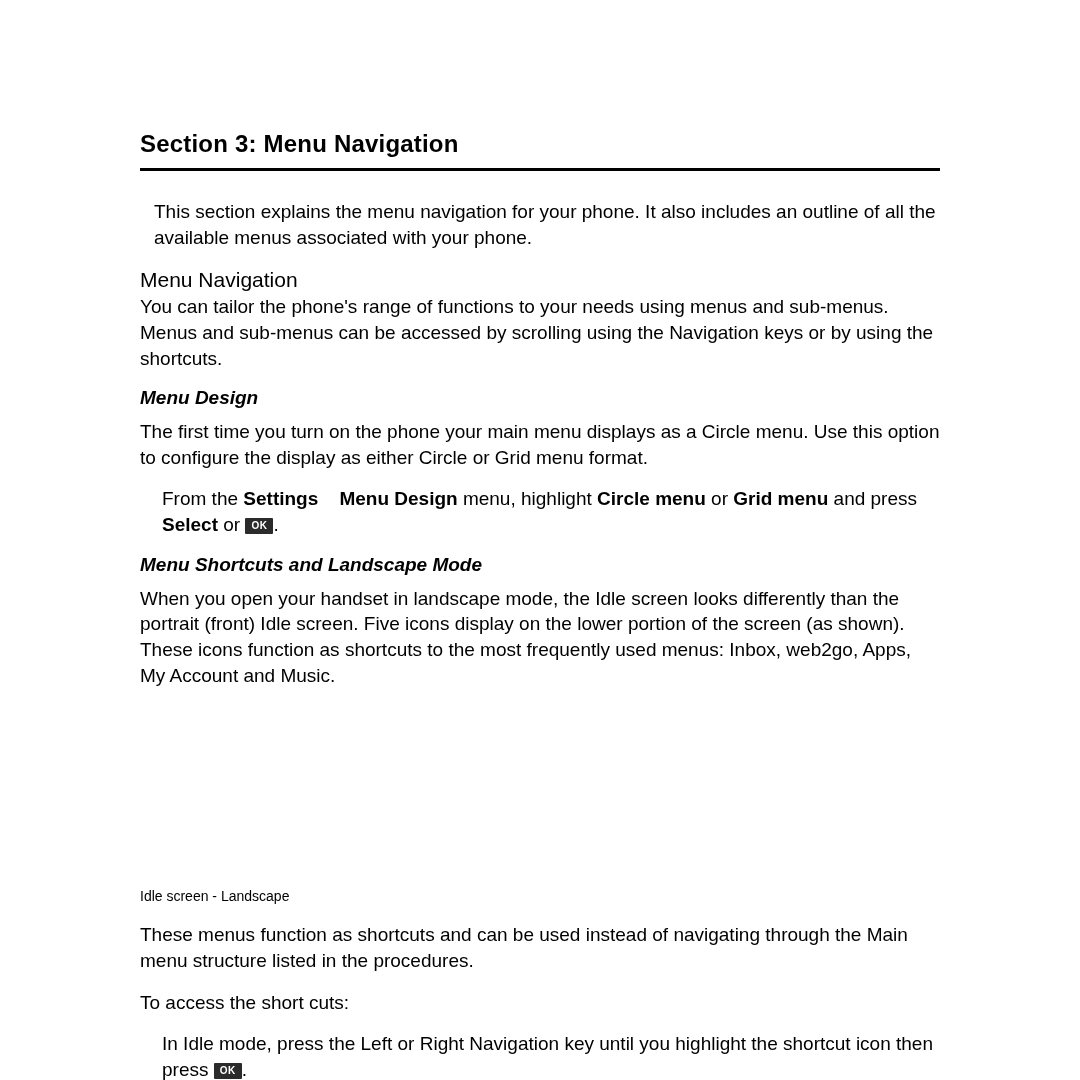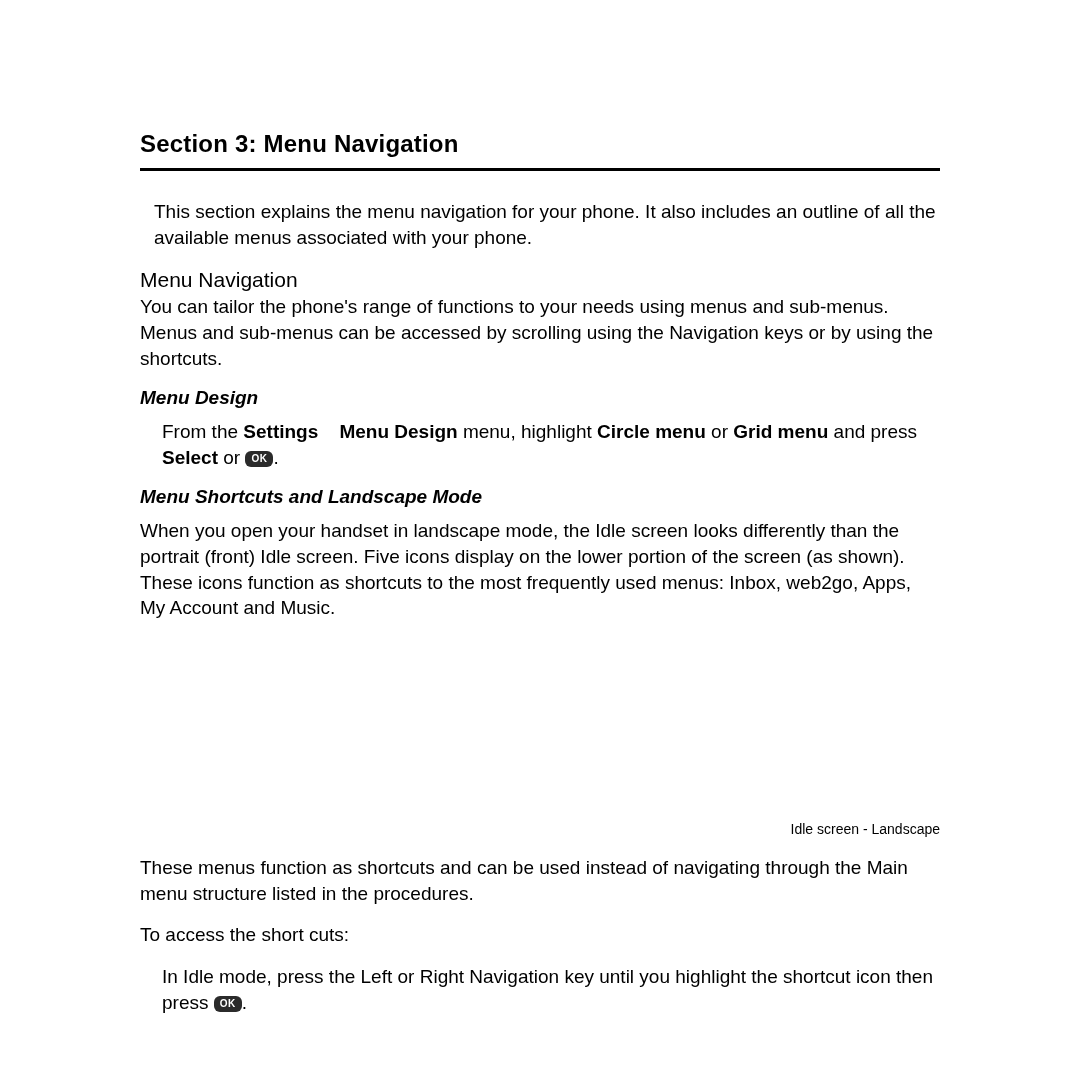--- a/index.html
+++ b/index.html
@@ -5,37 +5,38 @@
   * { margin: 0; padding: 0; box-sizing: border-box; }
   html, body { width: 1080px; height: 1080px; background: #fff; font-family: Arial, Helvetica, sans-serif; color: #000; }
   .page { padding: 130px 140px 0 140px; }
   .section-title { font-size: 24px; font-weight: 700; margin-bottom: 10px; letter-spacing: 0.2px; }
   .rule { border: none; border-top: 3px solid #000; margin-bottom: 28px; }
   .intro { font-size: 19px; line-height: 1.35; margin: 12px 0 18px 14px; }
   .h2 { font-size: 21px; font-weight: 400; margin-bottom: 2px; }
   .para { font-size: 19px; line-height: 1.35; margin-bottom: 16px; }
   .h3 { font-size: 19px; font-weight: 700; font-style: italic; margin: 6px 0 10px 0; font-family: Arial, Helvetica, sans-serif; }
   .step { font-size: 19px; line-height: 1.35; margin: 0 0 16px 22px; }
-  .caption { font-size: 14px; text-align: right; margin: 200px 0 18px 0; color: #000; }
-  .ok-badge { display: inline-flex; align-items: center; justify-content: center; background: #2b2b2b; color: #fff; border-radius: 6px; font-size: 10px; font-weight: 700; padding: 3px 6px; vertical-align: middle; line-height: 1; letter-spacing: 0.5px; }
+  .caption { font-size: 14px; text-align: left; margin: 200px 0 18px 0; color: #000; }
+  .ok-badge { display: inline-flex; align-items: center; justify-content: center; background: #2b2b2b; color: #fff; border-radius: 1px; font-size: 10px; font-weight: 700; padding: 3px 6px; vertical-align: middle; line-height: 1; letter-spacing: 0.5px; }
   b { font-weight: 700; }
 </style>
 </head>
 <body>
 
 <div class="page">
   <div class="section-title">Section 3: Menu Navigation</div>
   <hr class="rule">
 
   <div class="intro">This section explains the menu navigation for your phone. It also includes an outline of all the available menus associated with your phone.</div>
 
   <div class="h2">Menu Navigation</div>
   <div class="para">You can tailor the phone's range of functions to your needs using menus and sub-menus. Menus and sub-menus can be accessed by scrolling using the Navigation keys or by using the shortcuts.</div>
 
   <div class="h3">Menu Design</div>
+  <div class="para">The first time you turn on the phone your main menu displays as a Circle menu. Use this option to configure the display as either Circle or Grid menu format.</div>
   <div class="step">
     <span>From the </span><b>Settings</b><span>&nbsp;&nbsp;&nbsp;&nbsp;</span><b>Menu Design</b><span> menu, highlight </span><b>Circle menu</b><span> or </span><b>Grid menu</b><span> and press </span><b>Select</b><span> or </span><span class="ok-badge">OK</span><span>.</span>
   </div>
 
   <div class="h3">Menu Shortcuts and Landscape Mode</div>
   <div class="para">When you open your handset in landscape mode, the Idle screen looks differently than the portrait (front) Idle screen. Five icons display on the lower portion of the screen (as shown). These icons function as shortcuts to the most frequently used menus: Inbox, web2go, Apps, My Account and Music.</div>
 
   <div class="caption">Idle screen - Landscape</div>
 
   <div class="para">These menus function as shortcuts and can be used instead of navigating through the Main menu structure listed in the procedures.</div>

